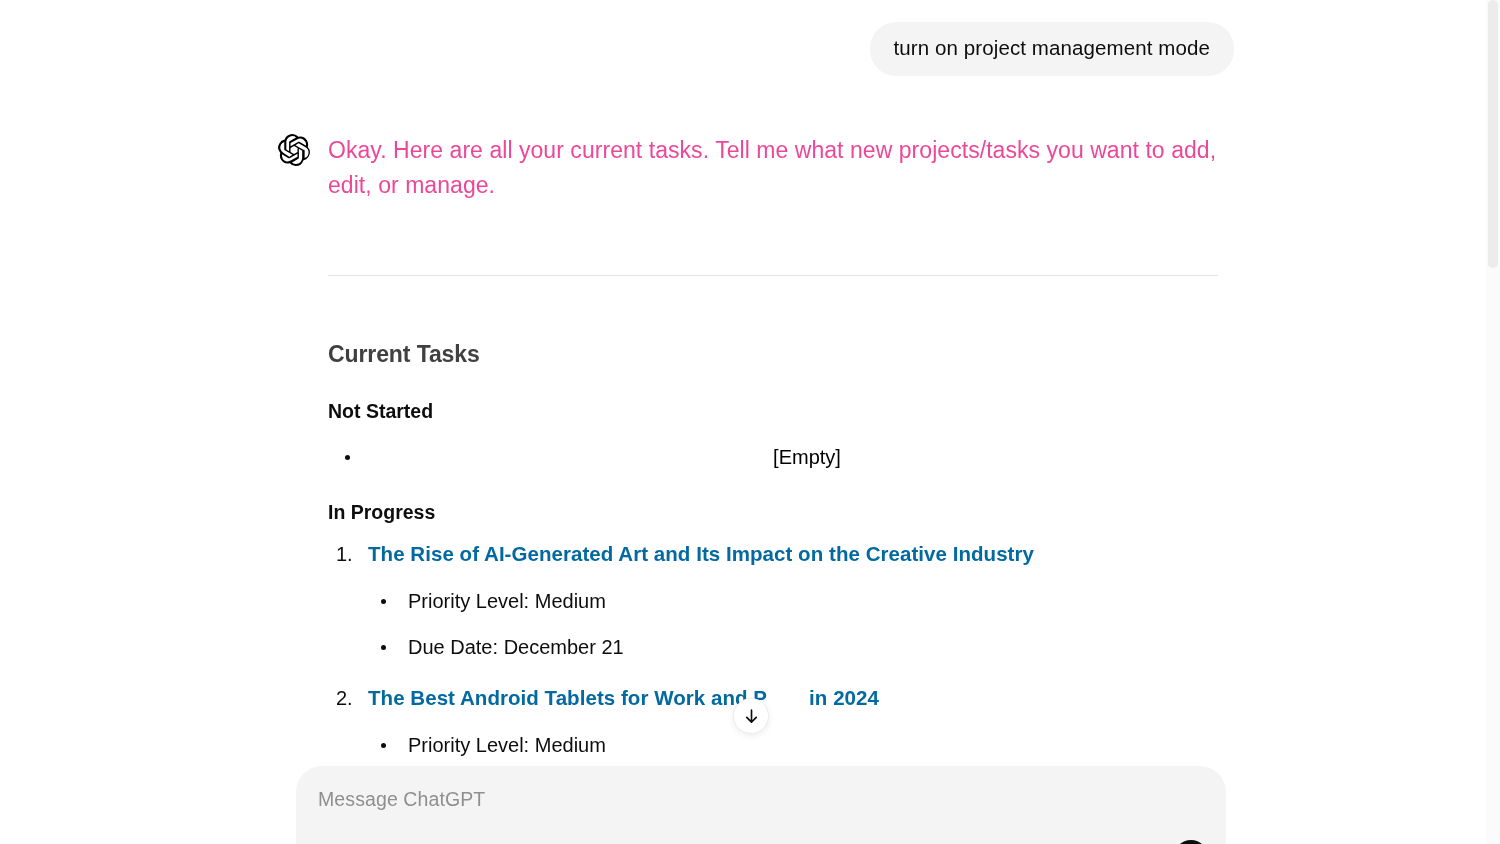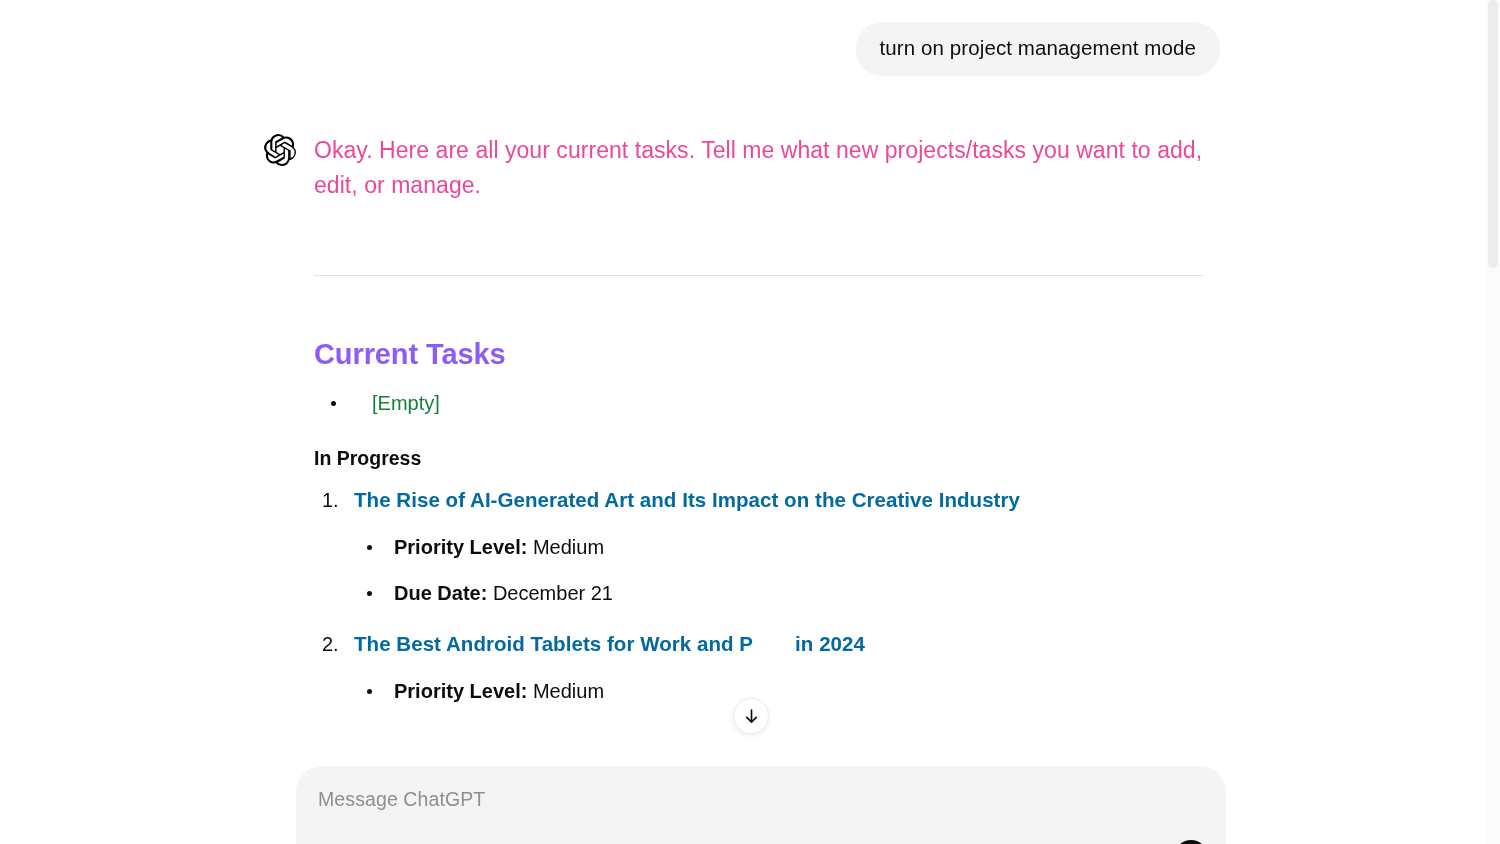--- a/index.html
+++ b/index.html
@@ -17,21 +17,21 @@
     position: relative;
     width: 1500px;
     height: 844px;
     background: #ffffff;
     overflow: hidden;
   }
 
   
   .thread {
     position: absolute;
-    left: 0; top: 0;
+    left: 14px; top: 0;
     width: 1486px;
     height: 844px;
     overflow: hidden;
   }
 
   .thread-inner {
     width: 1486px;
     padding-top: 0;
   }
 
@@ -85,43 +85,44 @@
     margin-top: 72px;
     margin-bottom: 0;
     width: 890px;
   }
 
   
   .tasks {
     padding-top: 62px;
   }
   .tasks h2 {
-    font-size: 29px;
+    font-size: 23px;
     font-weight: bold;
     line-height: 32px;
     letter-spacing: -0.1px;
-    color: #8b5cf6;
+    color: #404040;
   }
   .group-title {
     font-size: 19.5px;
     font-weight: bold;
     line-height: 26px;
     margin-top: 28px;
     color: #0d0d0d;
   }
 
   ul.bullets, ol.numbers { list-style: none; }
 
   ul.bullets > li {
     position: relative;
     padding-left: 58px;
     margin-top: 19px;
     font-size: 20px;
     line-height: 28px;
-    color: #15803d;
+    color: #000000;
+    text-align: center;
   }
   ul.bullets > li::before {
     content: "";
     position: absolute;
     left: 17px; top: 12px;
     width: 5px; height: 5px;
     border-radius: 50%;
     background: #0d0d0d;
   }
 
@@ -159,21 +160,21 @@
     color: #0d0d0d;
   }
   ul.sub > li::before {
     content: "";
     position: absolute;
     left: 13px; top: 12px;
     width: 5px; height: 5px;
     border-radius: 50%;
     background: #0d0d0d;
   }
-  .lbl { font-weight: bold; text-align: right; }
+  .lbl { font-weight: normal; text-align: right; }
 
   
   .scroll-down-btn {
     position: absolute;
     left: 733px;
     top: 698px;
     width: 36px; height: 36px;
     border-radius: 50%;
     background: #ffffff;
     border: 1px solid #ececec;
@@ -259,20 +260,21 @@
         </div>
 
         <div class="assistant-body">
           <div class="assistant-para">Okay. Here are all your current tasks. Tell me what new projects/tasks you want to add, edit, or manage.</div>
 
           <div class="divider"></div>
 
           <div class="tasks">
             <h2>Current Tasks</h2>
 
+            <div class="group-title">Not Started</div>
             <ul class="bullets">
               <li>[Empty]</li>
             </ul>
 
             <div class="group-title">In Progress</div>
 
             <ol class="numbers">
 
               <li>
                 <span class="num">1.</span>

